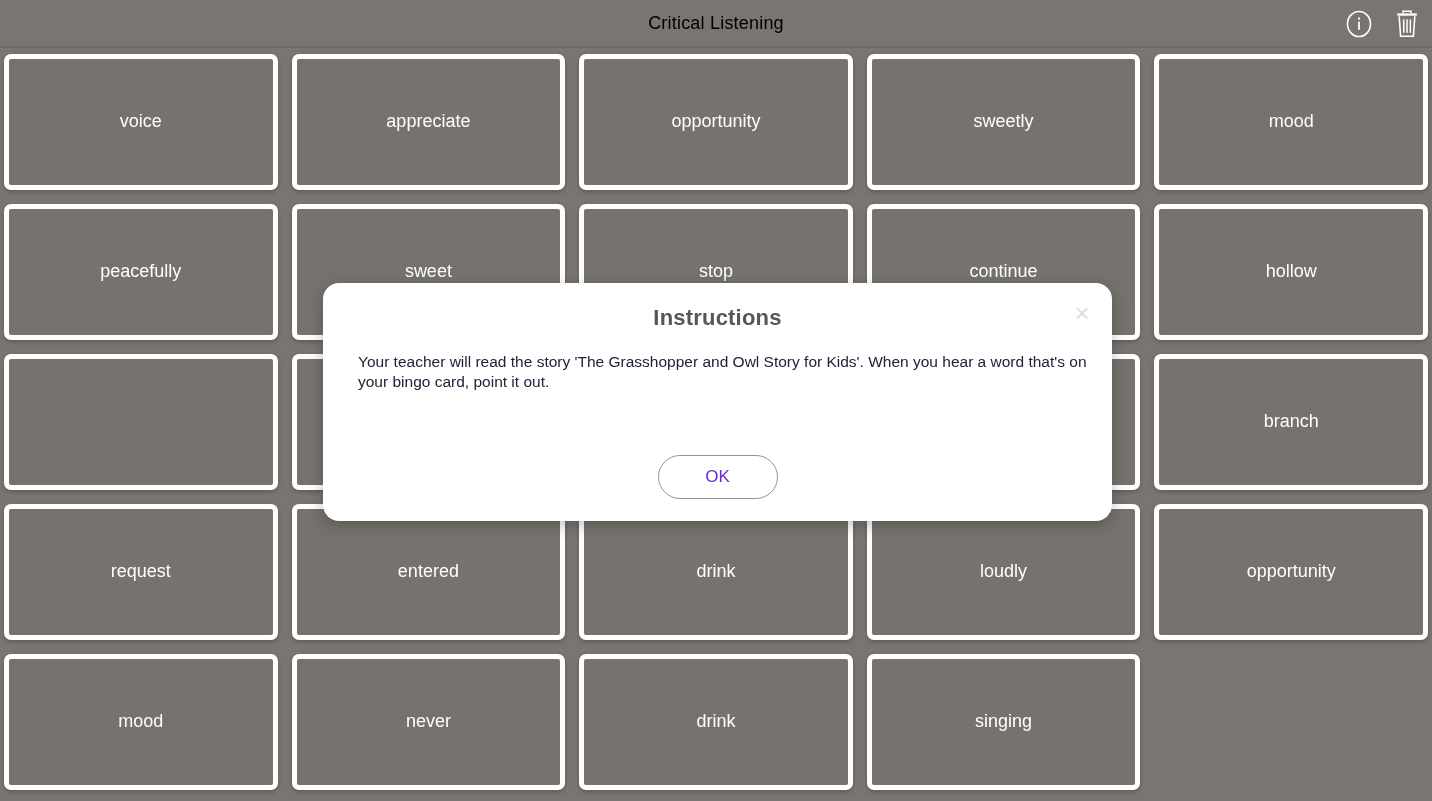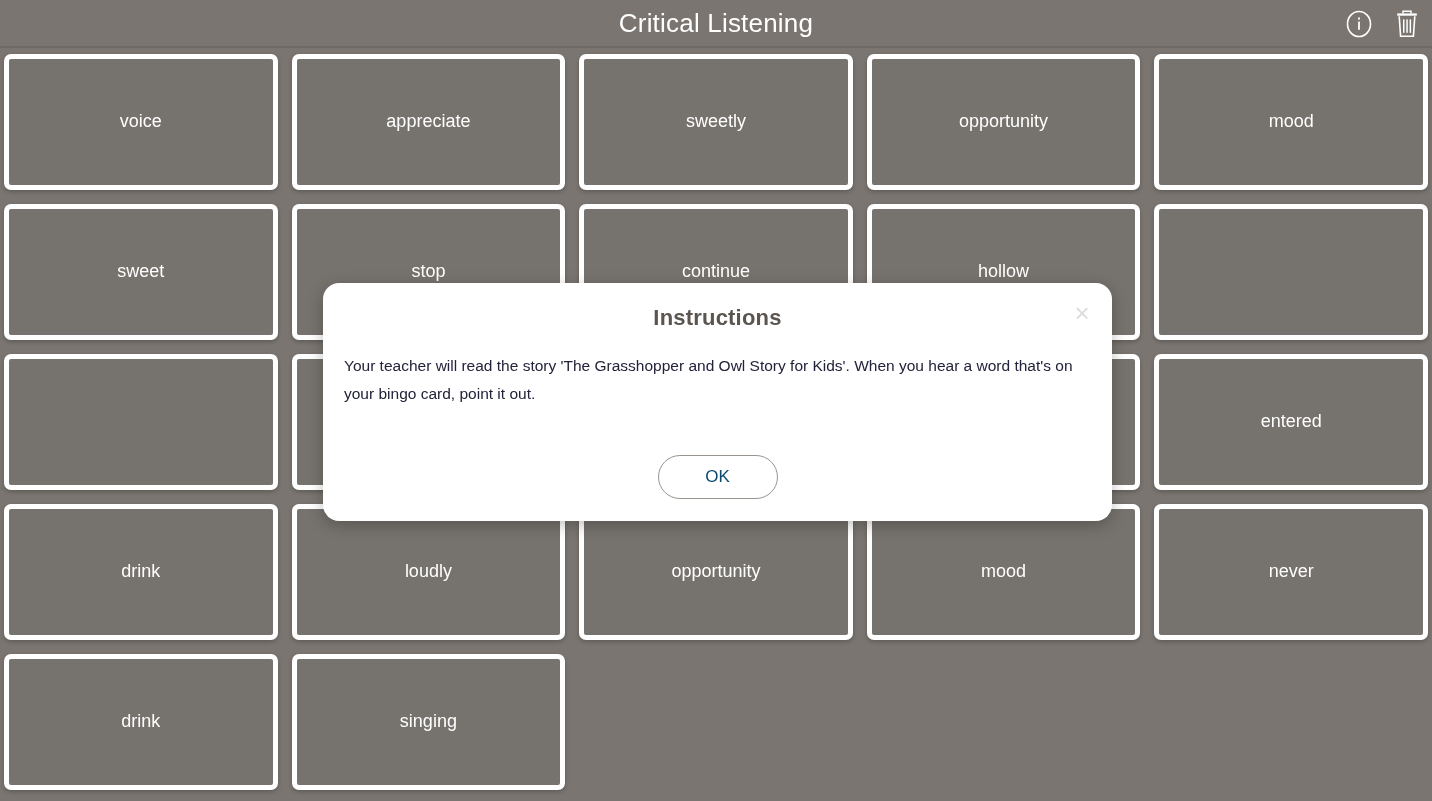--- a/index.html
+++ b/index.html
@@ -24,22 +24,22 @@
     width: 1432px;
     height: 48px;
     background: #7a7570;
     border-bottom: 2px solid #6f6a65;
     display: flex;
     align-items: center;
     justify-content: center;
   }
 
   #page-title {
-    color: #ffffff;
-    font-size: 26px;
+    color: #000000;
+    font-size: 18px;
     font-weight: 400;
     letter-spacing: 0.2px;
     line-height: 1;
     text-align: center;
     white-space: nowrap;
   }
 
   #header-actions {
     position: absolute;
     right: 10px;
@@ -153,44 +153,44 @@
     color: #dcdcdc;
     cursor: pointer;
     background: none;
     border: none;
     font-family: "Liberation Sans", sans-serif;
   }
 
   #modal-body-text {
     position: absolute;
     top: 69px;
-    left: 21px;
+    left: 35px;
     width: 740px;
     font-size: 15.5px;
-    line-height: 28px;
+    line-height: 20px;
     color: #22223a;
   }
 
   #modal-footer {
     position: absolute;
     bottom: 22px;
     left: 0;
     width: 100%;
     display: flex;
     justify-content: center;
   }
 
   #modal-ok-button {
     min-width: 120px;
     height: 44px;
     padding: 0 28px;
     background: #ffffff;
     border: 1px solid #9a948e;
     border-radius: 24px;
-    color: #0c4a6e;
+    color: #6d28d9;
     font-size: 17px;
     font-family: "Liberation Sans", sans-serif;
     cursor: pointer;
   }
 </style>
 </head>
 <body>
 
 <div id="app-header">
   <h1 id="page-title">Critical Listening</h1>
@@ -227,35 +227,40 @@
         <span class="bingo-card-label">voice</span>
       </div>
     </div>
     <div class="bingo-cell">
       <div class="bingo-card">
         <span class="bingo-card-label">appreciate</span>
       </div>
     </div>
     <div class="bingo-cell">
       <div class="bingo-card">
+        <span class="bingo-card-label">opportunity</span>
+      </div>
+    </div>
+    <div class="bingo-cell">
+      <div class="bingo-card">
         <span class="bingo-card-label">sweetly</span>
       </div>
     </div>
     <div class="bingo-cell">
       <div class="bingo-card">
-        <span class="bingo-card-label">opportunity</span>
-      </div>
-    </div>
-    <div class="bingo-cell">
-      <div class="bingo-card">
         <span class="bingo-card-label">mood</span>
       </div>
     </div>
     <div class="bingo-cell">
       <div class="bingo-card">
+        <span class="bingo-card-label">peacefully</span>
+      </div>
+    </div>
+    <div class="bingo-cell">
+      <div class="bingo-card">
         <span class="bingo-card-label">sweet</span>
       </div>
     </div>
     <div class="bingo-cell">
       <div class="bingo-card">
         <span class="bingo-card-label">stop</span>
       </div>
     </div>
     <div class="bingo-cell">
       <div class="bingo-card">
@@ -283,20 +288,25 @@
       </div>
     </div>
     <div class="bingo-cell">
       <div class="bingo-card">
         <span class="bingo-card-label">sleep</span>
       </div>
     </div>
     <div class="bingo-cell">
       <div class="bingo-card">
         <span class="bingo-card-label">branch</span>
+      </div>
+    </div>
+    <div class="bingo-cell">
+      <div class="bingo-card">
+        <span class="bingo-card-label">request</span>
       </div>
     </div>
     <div class="bingo-cell">
       <div class="bingo-card">
         <span class="bingo-card-label">entered</span>
       </div>
     </div>
     <div class="bingo-cell">
       <div class="bingo-card">
         <span class="bingo-card-label">drink</span>

